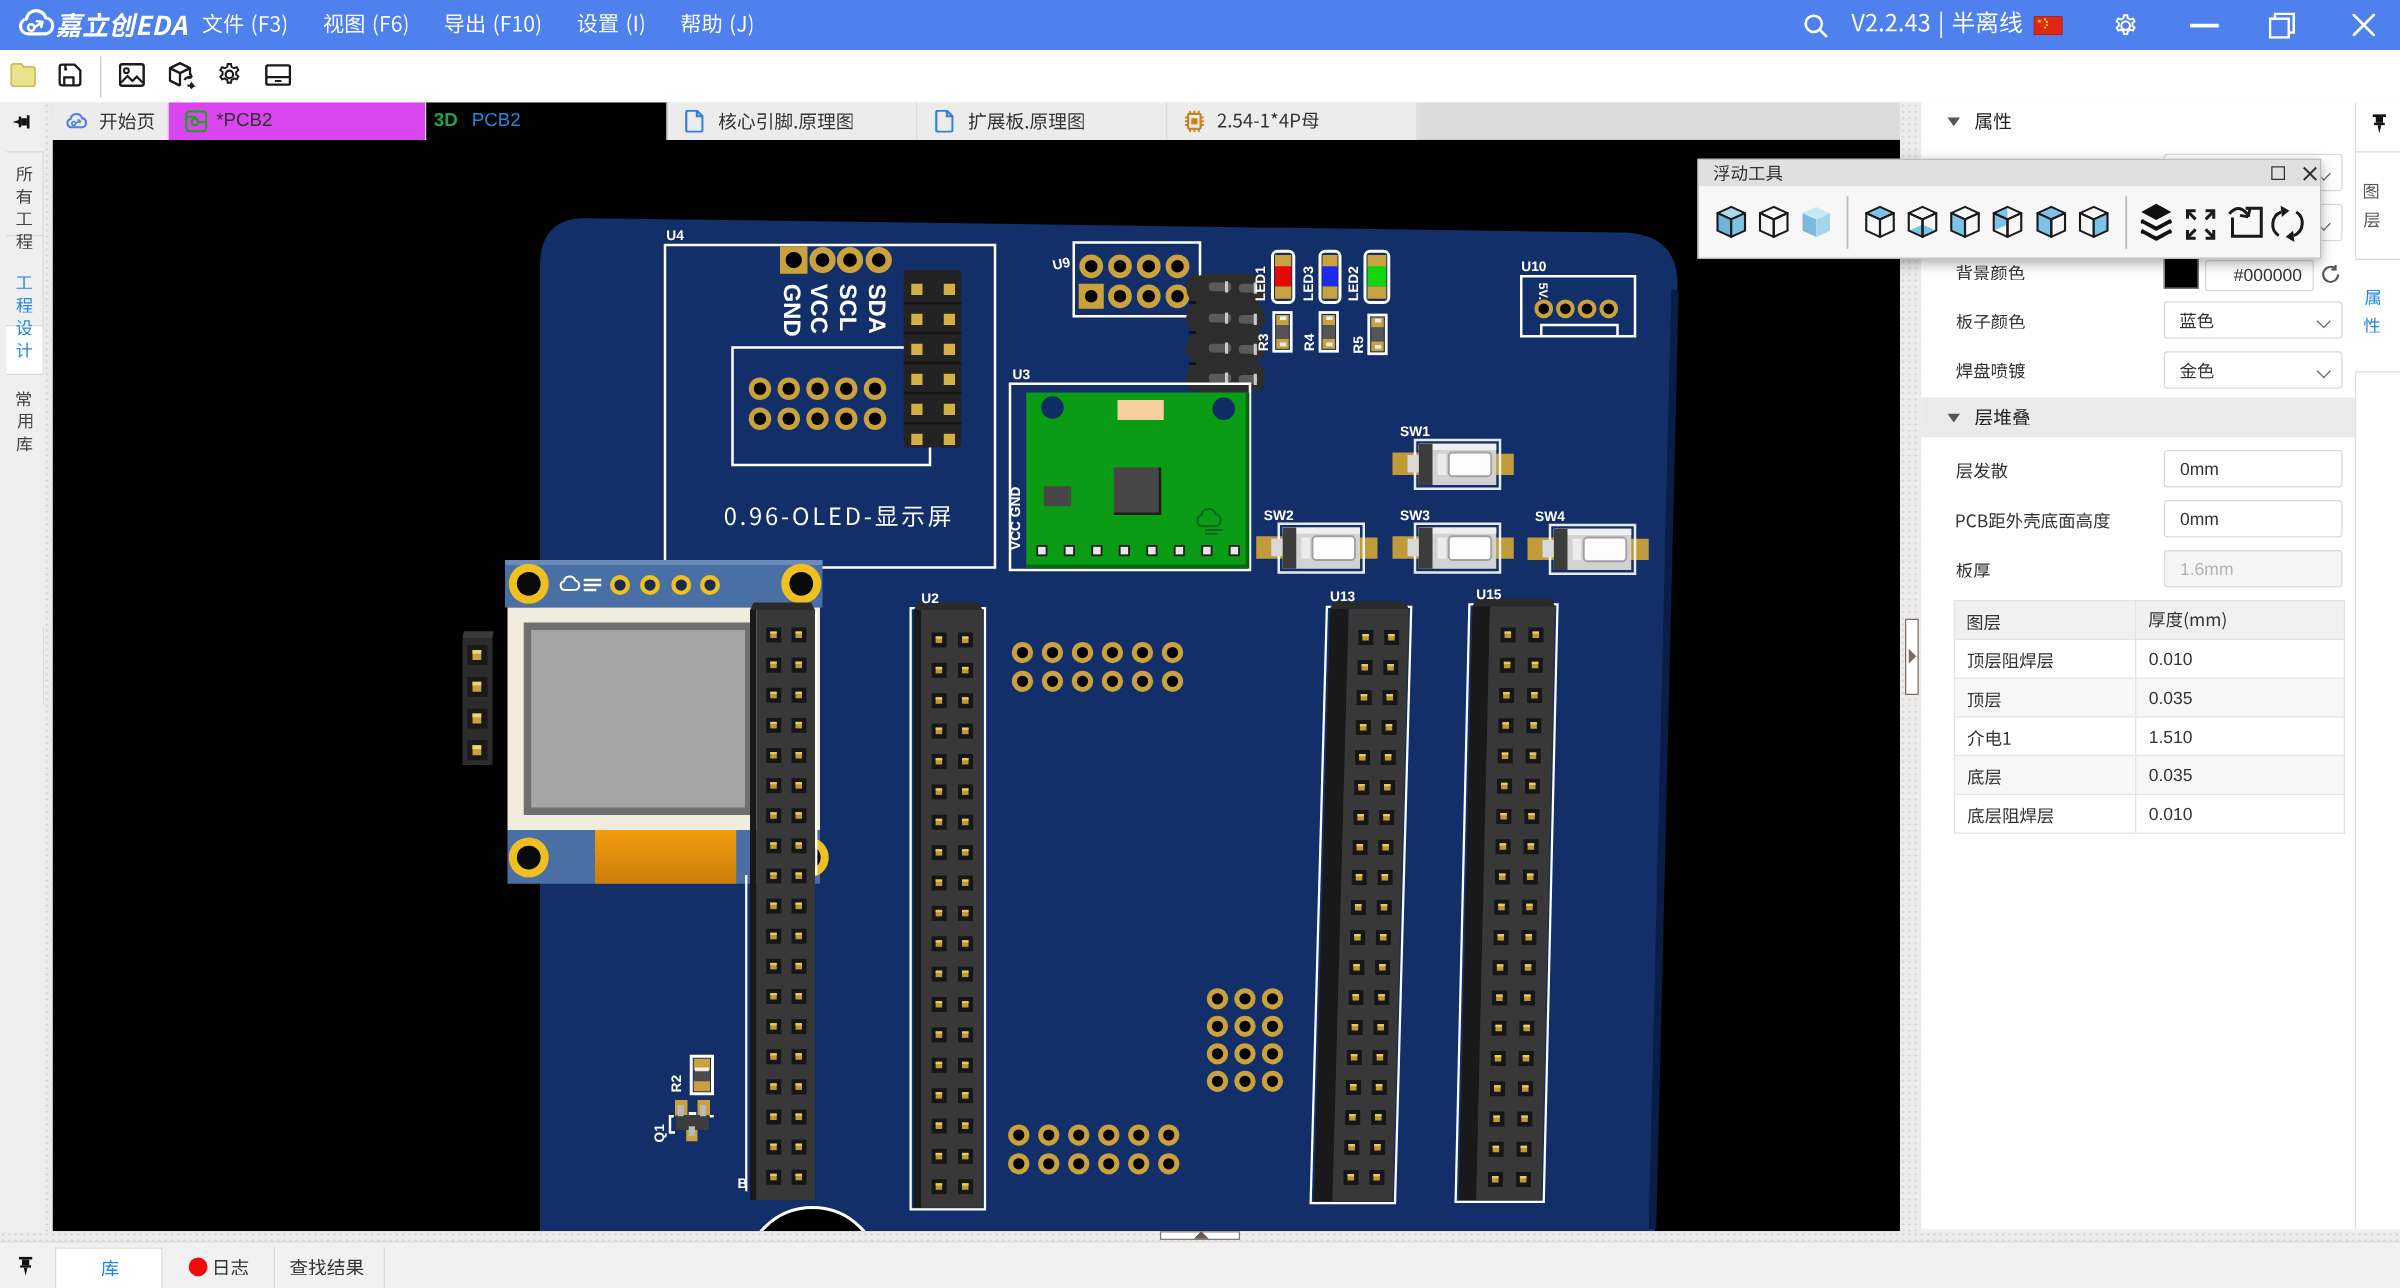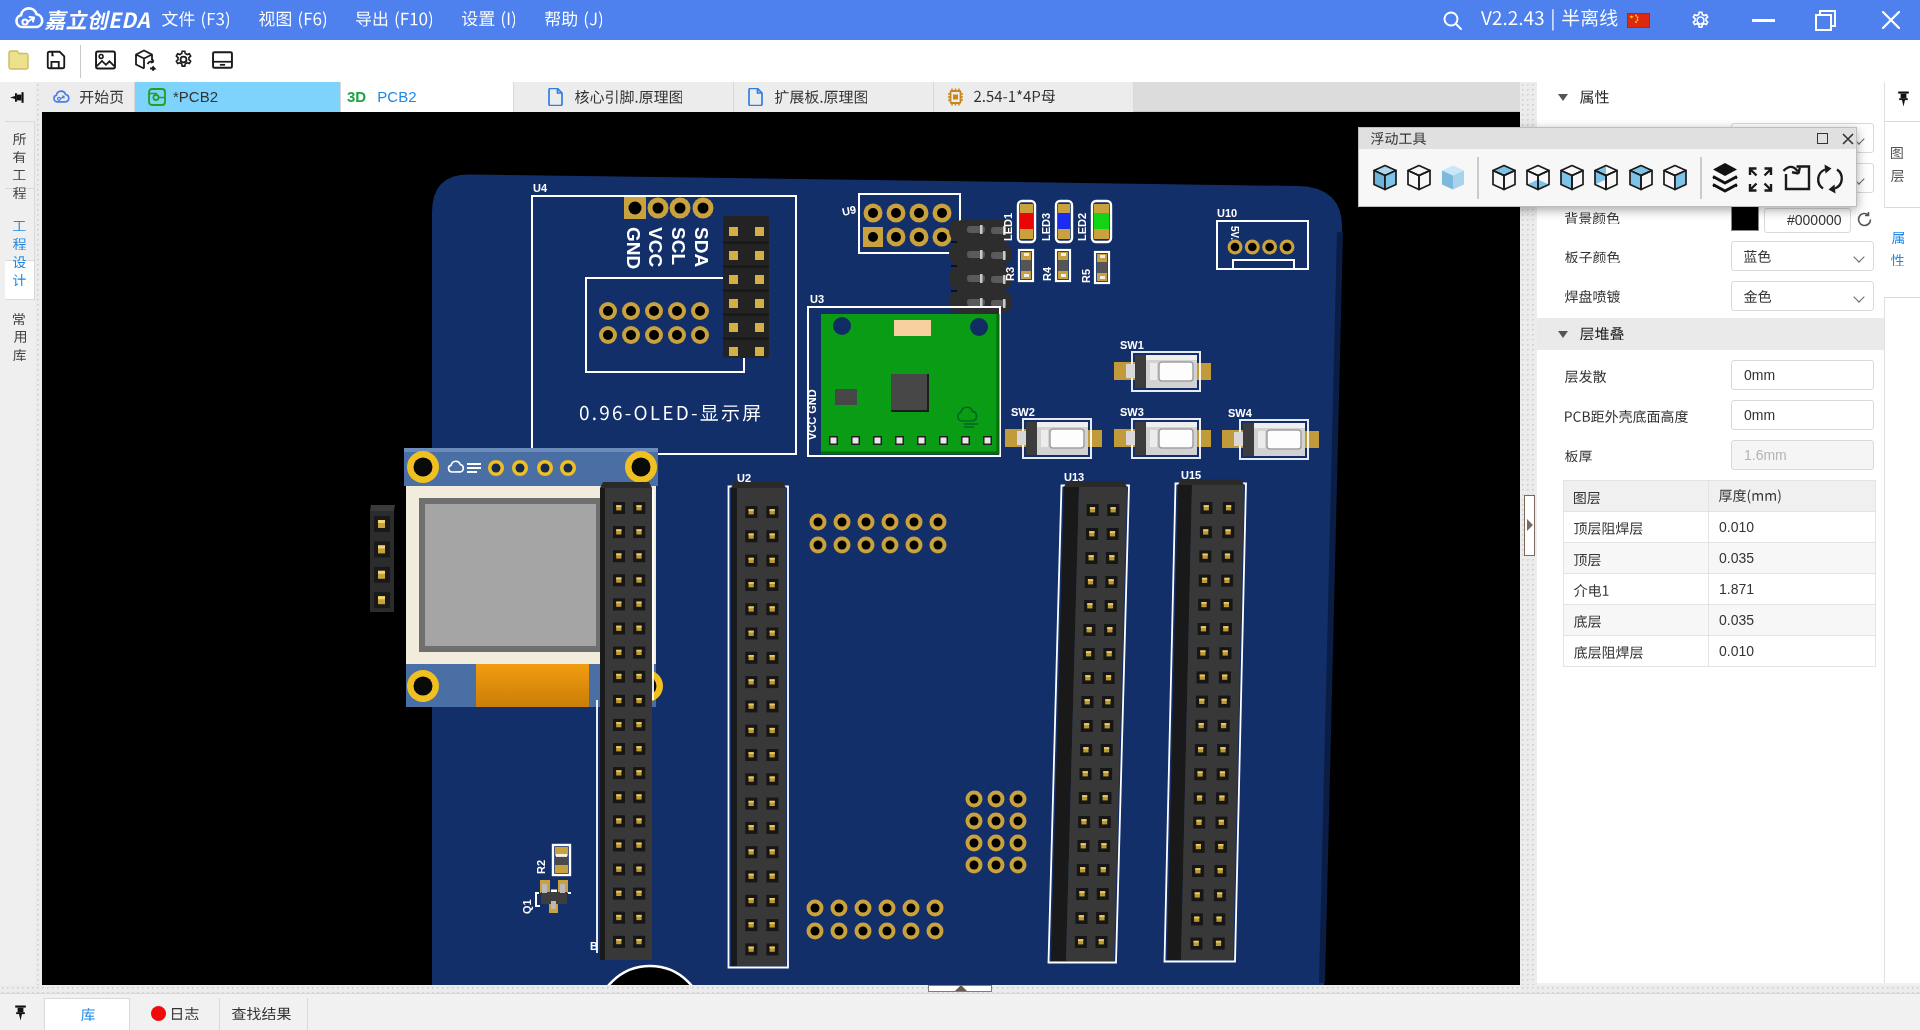--- a/index.html
+++ b/index.html
@@ -117,29 +117,29 @@
   <div class="tab" style="left:39px;width:96px;background:#ececec;">
     <svg class="abs" style="left:13px;top:8px;" width="19" height="15" viewBox="0 0 30 24">
       <path d="M8 19 a5.5 5.5 0 0 1 -1 -10.8 a7.5 7.5 0 0 1 14.6 -1 a6 6 0 0 1 0.4 11.8 z" fill="none" stroke="#4a7fe8" stroke-width="2.6"></path>
       <circle cx="11" cy="14" r="2.4" fill="none" stroke="#4a7fe8" stroke-width="2"></circle>
       <path d="M13.5 14 L19.5 10 m0 0 l-1 3.6 m1 -3.6 l-4 -0.4" stroke="#4a7fe8" stroke-width="1.8" fill="none"></path>
     </svg>
     <svg class="abs" style="left:41px;top:8.1px;" width="43.2" height="13.9" viewBox="0.78 -12.62 43.24 13.88">
         <path d="M9.735 -10.545V-6.27H5.535V-6.915V-10.545ZM0.78 -6.27V-5.1899999999999995H4.32C4.109999999999999 -3.135 3.3449999999999998 -1.125 0.8099999999999999 0.42C1.1099999999999999 0.615 1.515 0.99 1.71 1.26C4.484999999999999 -0.495 5.265 -2.835 5.475 -5.1899999999999995H9.735V1.2149999999999999H10.889999999999999V-5.1899999999999995H14.235V-6.27H10.889999999999999V-10.545H13.77V-11.625H1.335V-10.545H4.395V-6.915L4.38 -6.27Z M21.93 -4.905V1.2H22.965V0.54H27.494999999999997V1.17H28.575V-4.905ZM22.965 -0.46499999999999997V-3.885H27.494999999999997V-0.46499999999999997ZM21.435 -6.1049999999999995C21.87 -6.285 22.515 -6.345 28.095 -6.779999999999999C28.29 -6.39 28.455 -6.029999999999999 28.575 -5.715L29.535 -6.21C29.07 -7.364999999999999 28.02 -9.12 27.0 -10.424999999999999L26.1 -9.99C26.61 -9.33 27.119999999999997 -8.535 27.57 -7.755L22.785 -7.455C23.775 -8.805 24.765 -10.545 25.575 -12.285L24.405 -12.615C23.655 -10.709999999999999 22.425 -8.7 22.02 -8.16C21.645 -7.62 21.345 -7.26 21.06 -7.199999999999999C21.195 -6.8999999999999995 21.375 -6.345 21.435 -6.1049999999999995ZM18.03 -8.475H19.740000000000002C19.56 -6.555 19.215 -4.935 18.705 -3.6149999999999998C18.195 -4.02 17.67 -4.425 17.16 -4.785C17.445 -5.85 17.759999999999998 -7.154999999999999 18.03 -8.475ZM15.975 -4.38C16.725 -3.8699999999999997 17.52 -3.2399999999999998 18.255 -2.61C17.565 -1.26 16.68 -0.3 15.6 0.285C15.84 0.495 16.14 0.8999999999999999 16.29 1.17C17.43 0.46499999999999997 18.345 -0.51 19.064999999999998 -1.8599999999999999C19.634999999999998 -1.305 20.13 -0.78 20.46 -0.315L21.15 -1.23C20.775 -1.7249999999999999 20.205 -2.31 19.545 -2.895C20.235 -4.575 20.655 -6.72 20.835 -9.45L20.175 -9.555L19.995 -9.525H18.24C18.435 -10.545 18.6 -11.549999999999999 18.72 -12.465L17.67 -12.54C17.565 -11.61 17.415 -10.575 17.22 -9.525H15.645V-8.475H17.009999999999998C16.695 -6.93 16.32 -5.444999999999999 15.975 -4.38Z M36.96 -6.93V-4.215C36.96 -2.61 36.315 -0.825 30.75 0.285C30.99 0.525 31.305 0.96 31.44 1.2C37.275 -0.06 38.115 -2.145 38.115 -4.2V-6.93ZM38.175 -1.65C39.915 -0.84 42.18 0.40499999999999997 43.275 1.2449999999999999L43.98 0.345C42.81 -0.48 40.545 -1.665 38.835 -2.415ZM32.565 -8.924999999999999V-1.92H33.72V-7.875H41.4V-1.95H42.585V-8.924999999999999H37.17C37.455 -9.45 37.755 -10.094999999999999 38.025 -10.725H44.025V-11.775H31.11V-10.725H36.735C36.555 -10.139999999999999 36.285 -9.465 36.045 -8.924999999999999Z" fill="#333"></path>
       </svg>
   </div>
-  <div class="tab" style="left:135px;width:206px;background:#7dd3fc;">
+  <div class="tab" style="left:135px;width:206px;background:#d946ef;">
     <svg class="abs" style="left:13px;top:6px;" width="18" height="18" viewBox="0 0 18 18">
       <rect x="1" y="1" width="16" height="16" rx="3" fill="none" stroke="#21a121" stroke-width="1.8"></rect>
       <circle cx="8" cy="9.5" r="2.6" fill="none" stroke="#21a121" stroke-width="1.6"></circle>
       <path d="M1 5.5 h8 M10.6 9.5 H17" stroke="#21a121" stroke-width="1.6"></path>
     </svg>
     <span style="margin-left:38px;">*PCB2</span>
   </div>
-  <div class="tab" style="left:341px;width:173px;background:#ffffff;">
+  <div class="tab" style="left:341px;width:193px;background:#000000;">
     <span style="margin-left:6px;color:#1fa348;font-weight:bold;">3D</span>
     <span style="margin-left:7px;color:#1e88e5;">PCB2</span>
   </div>
   <div class="tab" style="left:534px;width:200px;background:#ececec;">
     <svg class="abs" style="left:14px;top:6px;" width="15" height="18" viewBox="0 0 15 18">
       <path d="M1 2 a1.5 1.5 0 0 1 1.5 -1.5 h7 L14 5 V16 a1.5 1.5 0 0 1 -1.5 1.5 h-10 A1.5 1.5 0 0 1 1 16 Z" fill="none" stroke="#2f7fe0" stroke-width="1.7"></path>
     <path d="M9.5 0.8 V5 H14" fill="none" stroke="#2f7fe0" stroke-width="1.7"></path>
     </svg>
     <svg class="abs" style="left:41px;top:8.1px;" width="107.4" height="13.9" viewBox="0.49 -12.66 107.43 13.88">
         <path d="M12.87 -5.55C11.58 -3.0149999999999997 8.7 -0.84 5.22 0.285C5.43 0.51 5.745 0.945 5.88 1.2149999999999999C7.755 0.5549999999999999 9.45 -0.36 10.86 -1.4849999999999999C11.865 -0.6599999999999999 13.004999999999999 0.375 13.59 1.05L14.445 0.285C13.844999999999999 -0.39 12.674999999999999 -1.38 11.655 -2.175C12.615 -3.06 13.424999999999999 -4.05 14.04 -5.13ZM9.195 -12.33C9.51 -11.775 9.795 -11.084999999999999 9.945 -10.545H6.015V-9.51H8.879999999999999C8.37 -8.64 7.529999999999999 -7.2749999999999995 7.2299999999999995 -6.96C6.989999999999999 -6.705 6.569999999999999 -6.6 6.255 -6.54C6.359999999999999 -6.285 6.54 -5.7299999999999995 6.585 -5.46C6.87 -5.5649999999999995 7.305 -5.654999999999999 10.004999999999999 -5.835C8.879999999999999 -4.694999999999999 7.484999999999999 -3.69 5.97 -3.0C6.18 -2.79 6.4799999999999995 -2.385 6.614999999999999 -2.145C9.254999999999999 -3.42 11.549999999999999 -5.5649999999999995 12.84 -7.875L11.775 -8.235C11.535 -7.755 11.219999999999999 -7.29 10.86 -6.825L8.325 -6.6899999999999995C8.865 -7.515 9.584999999999999 -8.67 10.094999999999999 -9.51H14.354999999999999V-10.545H10.92L11.129999999999999 -10.62C11.01 -11.174999999999999 10.62 -12.03 10.245 -12.66ZM2.88 -12.6V-9.705H0.87V-8.655H2.82C2.355 -6.6 1.425 -4.215 0.495 -2.955C0.69 -2.685 0.975 -2.19 1.095 -1.8599999999999999C1.74 -2.82 2.385 -4.35 2.88 -5.955V1.185H3.96V-6.675C4.365 -5.925 4.83 -5.04 5.04 -4.575L5.7299999999999995 -5.37C5.46 -5.805 4.365 -7.515 3.96 -8.04V-8.655H5.654999999999999V-9.705H3.96V-12.6Z M19.425 -8.415V-0.975C19.425 0.51 19.905 0.9299999999999999 21.525 0.9299999999999999C21.87 0.9299999999999999 24.18 0.9299999999999999 24.555 0.9299999999999999C26.25 0.9299999999999999 26.595 0.09 26.759999999999998 -2.76C26.445 -2.85 25.965 -3.06 25.68 -3.27C25.575 -0.6749999999999999 25.439999999999998 -0.135 24.509999999999998 -0.135C23.985 -0.135 22.02 -0.135 21.615 -0.135C20.759999999999998 -0.135 20.595 -0.27 20.595 -0.975V-8.415ZM17.025 -7.29C16.8 -5.505 16.305 -3.15 15.66 -1.6199999999999999L16.8 -1.14C17.415 -2.76 17.88 -5.295 18.105 -7.08ZM26.415 -7.2749999999999995C27.255 -5.505 28.08 -3.12 28.38 -1.575L29.490000000000002 -2.025C29.174999999999997 -3.57 28.335 -5.88 27.465 -7.68ZM20.13 -11.34C21.555 -10.334999999999999 23.325 -8.85 24.165 -7.904999999999999L24.975 -8.76C24.105 -9.705 22.305 -11.115 20.895 -12.075Z M41.730000000000004 -12.45V1.2H42.855V-12.45ZM32.145 -8.52C31.95 -7.109999999999999 31.62 -5.265 31.32 -4.095H37.005C36.795 -1.56 36.555 -0.46499999999999997 36.195 -0.16499999999999998C36.03 -0.03 35.865 0.0 35.535 0.0C35.175 0.0 34.17 -0.015 33.18 -0.105C33.405 0.22499999999999998 33.555 0.69 33.585 1.05C34.545 1.1099999999999999 35.49 1.125 35.97 1.08C36.51 1.05 36.84 0.96 37.17 0.6C37.665 0.105 37.935 -1.26 38.19 -4.62C38.22 -4.785 38.235 -5.145 38.235 -5.145H32.715C32.85 -5.865 33.0 -6.675 33.12 -7.47H38.144999999999996V-11.969999999999999H31.605V-10.92H37.035V-8.52Z M46.29 -12.045V-6.63C46.29 -4.4399999999999995 46.23 -1.41 45.435 0.735C45.66 0.8099999999999999 46.08 1.035 46.26 1.185C46.785 -0.255 47.025 -2.13 47.13 -3.9H48.915V-0.135C48.915 0.045 48.855 0.09 48.705 0.09C48.54 0.105 48.075 0.105 47.52 0.09C47.655 0.36 47.775 0.825 47.805 1.08C48.615 1.08 49.11 1.05 49.425 0.885C49.755 0.705 49.845 0.39 49.845 -0.12V-12.045ZM47.205 -11.025H48.915V-8.535H47.205ZM47.205 -7.515H48.915V-4.95H47.175L47.205 -6.645ZM55.41 -11.73V1.2H56.4V-10.665H57.99V-2.58C57.99 -2.415 57.945 -2.37 57.81 -2.37C57.66 -2.355 57.21 -2.355 56.67 -2.37C56.82 -2.085 56.97 -1.605 57.0 -1.3199999999999998C57.72 -1.3199999999999998 58.215 -1.3499999999999999 58.56 -1.53C58.89 -1.71 58.98 -2.04 58.98 -2.55V-11.73ZM50.625 -0.39 50.64 -0.40499999999999997C50.894999999999996 -0.5549999999999999 51.345 -0.6749999999999999 53.985 -1.155C54.06 -0.8099999999999999 54.12 -0.51 54.15 -0.24L54.975 -0.54C54.84 -1.53 54.375 -3.195 53.865 -4.47L53.1 -4.245C53.355000000000004 -3.57 53.595 -2.775 53.79 -2.025L51.585 -1.665C52.08 -2.8049999999999997 52.545 -4.26 52.86 -5.625H54.915V-6.705H53.115V-9.045H54.66V-10.11H53.115V-12.525H52.155V-10.11H50.565V-9.045H52.155V-6.705H50.28V-5.625H51.84C51.555 -4.125 51.045 -2.6399999999999997 50.88 -2.2199999999999998C50.685 -1.7249999999999999 50.505 -1.38 50.295 -1.335C50.415 -1.08 50.58 -0.6 50.625 -0.39Z M62.085 0.195C62.625 0.195 63.075 -0.22499999999999998 63.075 -0.84C63.075 -1.47 62.625 -1.89 62.085 -1.89C61.53 -1.89 61.095 -1.47 61.095 -0.84C61.095 -0.22499999999999998 61.53 0.195 62.085 0.195Z M69.705 -6.029999999999999H75.99000000000001V-4.62H69.705ZM69.705 -8.28H75.99000000000001V-6.885H69.705ZM74.655 -2.475C75.555 -1.5 76.74000000000001 -0.16499999999999998 77.31 0.63L78.27 0.06C77.655 -0.72 76.44 -2.025 75.54 -2.955ZM69.735 -2.985C69.06 -1.98 68.07000000000001 -0.84 67.17 -0.06C67.455 0.09 67.92 0.39 68.13 0.5549999999999999C68.97 -0.255 70.02 -1.53 70.8 -2.625ZM66.135 -11.775V-7.515C66.135 -5.205 66.015 -1.98 64.69500000000001 0.315C64.965 0.42 65.44500000000001 0.72 65.655 0.8999999999999999C67.05 -1.515 67.245 -5.069999999999999 67.245 -7.515V-10.725H78.315V-11.775ZM72.12 -10.559999999999999C72.0 -10.17 71.775 -9.629999999999999 71.55 -9.165H68.595V-3.7199999999999998H72.285V-0.06C72.285 0.12 72.225 0.195 71.985 0.195C71.76 0.21 70.995 0.21 70.11 0.18C70.245 0.48 70.41 0.885 70.455 1.185C71.61 1.185 72.345 1.185 72.81 1.02C73.245 0.855 73.38 0.54 73.38 -0.045V-3.7199999999999998H77.13V-9.165H72.765C72.99000000000001 -9.54 73.215 -9.959999999999999 73.425 -10.365Z M86.31 -8.1H88.605V-6.165H86.31ZM89.58 -8.1H91.875V-6.165H89.58ZM86.31 -10.92H88.605V-9.014999999999999H86.31ZM89.58 -10.92H91.875V-9.014999999999999H89.58ZM83.94 -0.32999999999999996V0.705H93.675V-0.32999999999999996H89.67V-2.4H93.165V-3.42H89.67V-5.1899999999999995H92.955V-11.91H85.275V-5.1899999999999995H88.515V-3.42H85.095V-2.4H88.515V-0.32999999999999996ZM79.69500000000001 -1.5 79.98 -0.36C81.3 -0.7949999999999999 83.025 -1.38 84.645 -1.92L84.45 -3.0149999999999997L82.8 -2.46V-6.194999999999999H84.315V-7.245H82.8V-10.53H84.54V-11.58H79.86V-10.53H81.72V-7.245H80.01V-6.194999999999999H81.72V-2.1149999999999998C80.955 -1.875 80.265 -1.665 79.69500000000001 -1.5Z M99.795 -4.185C100.995 -3.9299999999999997 102.525 -3.405 103.36500000000001 -2.985L103.83 -3.75C102.99000000000001 -4.14 101.475 -4.635 100.275 -4.875ZM98.295 -2.28C100.365 -2.025 102.96000000000001 -1.425 104.4 -0.9149999999999999L104.895 -1.755C103.44 -2.235 100.845 -2.82 98.82000000000001 -3.045ZM95.43 -11.94V1.2H96.51V0.57H106.8V1.2H107.925V-11.94ZM96.51 -0.435V-10.92H106.8V-0.435ZM100.38 -10.62C99.63 -9.389999999999999 98.34 -8.219999999999999 97.05 -7.455C97.29 -7.305 97.68 -6.96 97.845 -6.779999999999999C98.295 -7.08 98.76 -7.4399999999999995 99.225 -7.845C99.675 -7.364999999999999 100.23 -6.915 100.83 -6.51C99.555 -5.91 98.115 -5.46 96.78 -5.1899999999999995C96.975 -4.9799999999999995 97.215 -4.545 97.32000000000001 -4.2749999999999995C98.79 -4.62 100.365 -5.175 101.79 -5.9399999999999995C103.035 -5.265 104.46000000000001 -4.755 105.885 -4.4399999999999995C106.02 -4.71 106.305 -5.1 106.515 -5.295C105.19500000000001 -5.535 103.875 -5.9399999999999995 102.705 -6.4799999999999995C103.83 -7.215 104.775 -8.07 105.405 -9.09L104.76 -9.465L104.595 -9.42H100.71000000000001C100.935 -9.705 101.145 -9.99 101.325 -10.29ZM99.84 -8.445 99.94500000000001 -8.549999999999999H103.83C103.29 -7.965 102.57000000000001 -7.4399999999999995 101.76 -6.975C100.995 -7.41 100.33500000000001 -7.904999999999999 99.84 -8.445Z" fill="#333"></path>
@@ -1159,21 +1159,21 @@
     <tr style="background:#f7f7f7;">
           <td><svg style="vertical-align:-3px;" width="26.6" height="12.4" viewBox="0.63 -11.14 26.57 12.39">
               <path d="M9.268 -6.944V-4.13C9.268 -2.674 9.03 -0.812 5.572 0.294C5.782 0.518 6.09 0.882 6.216 1.12C9.73 -0.21 10.304 -2.352 10.304 -4.116V-6.944ZM9.898 -1.26C10.906 -0.546 12.166 0.47600000000000003 12.768 1.1480000000000001L13.482000000000001 0.35000000000000003C12.852 -0.308 11.578 -1.288 10.57 -1.946ZM6.664 -8.792V-2.17H7.658V-7.798H11.872V-2.198H12.894V-8.792H9.688L10.22 -10.206H13.454V-11.144H6.09V-10.206H9.072000000000001C8.974 -9.744 8.834 -9.226 8.694 -8.792ZM0.63 -10.766V-9.772H2.898V-0.714C2.898 -0.49 2.828 -0.434 2.59 -0.42C2.366 -0.406 1.61 -0.406 0.756 -0.434C0.924 -0.14 1.092 0.336 1.1480000000000001 0.616C2.2680000000000002 0.63 2.954 0.588 3.36 0.406C3.794 0.23800000000000002 3.948 -0.07 3.948 -0.714V-9.772H5.824V-10.766Z M18.256 -6.384V-5.446H26.222V-6.384ZM16.926000000000002 -10.178H25.354V-8.498H16.926000000000002ZM15.862 -11.088000000000001V-6.986C15.862 -4.76 15.736 -1.6380000000000001 14.434 0.56C14.7 0.658 15.161999999999999 0.924 15.372 1.092C16.73 -1.204 16.926000000000002 -4.634 16.926000000000002 -6.986V-7.588H26.404V-11.088000000000001ZM18.032 0.896C18.466 0.728 19.137999999999998 0.672 25.242 0.266C25.451999999999998 0.63 25.648 0.98 25.788 1.246L26.753999999999998 0.77C26.278 -0.084 25.284 -1.568 24.514 -2.646L23.604 -2.2680000000000002C23.968 -1.764 24.36 -1.162 24.724 -0.5740000000000001L19.32 -0.252C20.062 -1.036 20.818 -2.0300000000000002 21.462 -3.052H27.201999999999998V-3.976H17.346V-3.052H20.132C19.516 -1.988 18.732 -1.008 18.48 -0.728C18.172 -0.378 17.892 -0.126 17.654 -0.084C17.78 0.182 17.962 0.686 18.032 0.896Z" fill="#333"></path>
             </svg></td>
           <td>0.035</td>
         </tr>
     <tr>
           <td><svg style="vertical-align:-3px;" width="34.5" height="13.0" viewBox="0.41 -11.86 34.45 13.01">
               <path d="M9.128 -6.244V1.1480000000000001H10.234V-6.244ZM3.878 -6.23V-4.438C3.878 -2.842 3.612 -0.994 0.98 0.364C1.246 0.532 1.6520000000000001 0.896 1.834 1.1340000000000001C4.662 -0.378 4.984 -2.548 4.984 -4.424V-6.23ZM6.986 -11.858C5.712 -9.674 3.052 -7.5600000000000005 0.406 -6.678C0.644 -6.412 0.91 -5.978 1.05 -5.684C3.2760000000000002 -6.5520000000000005 5.502 -8.232 7.0 -10.108C8.456 -8.246 10.682 -6.622 12.936 -5.852C13.104000000000001 -6.146 13.44 -6.594 13.678 -6.832C11.312 -7.5040000000000004 8.89 -9.184000000000001 7.602 -10.92L7.8260000000000005 -11.284Z M20.328 -5.712V-3.696H16.856V-5.712ZM21.434 -5.712H25.032V-3.696H21.434ZM20.328 -6.692H16.856V-8.694H20.328ZM21.434 -6.692V-8.694H25.032V-6.692ZM15.764 -9.73V-1.806H16.856V-2.674H20.328V-1.19C20.328 0.448 20.79 0.882 22.358 0.882C22.708 0.882 25.073999999999998 0.882 25.451999999999998 0.882C26.950000000000003 0.882 27.286 0.14 27.468 -1.988C27.146 -2.072 26.698 -2.2680000000000002 26.418 -2.464C26.32 -0.644 26.18 -0.182 25.396 -0.182C24.892 -0.182 22.848 -0.182 22.428 -0.182C21.588 -0.182 21.434 -0.35000000000000003 21.434 -1.162V-2.674H26.11V-9.73H21.434V-11.732000000000001H20.328V-9.73Z M29.232 0.0H34.86V-1.064H32.802V-10.262H31.822C31.262 -9.94 30.604 -9.702 29.694 -9.534V-8.722H31.528V-1.064H29.232Z" fill="#333"></path>
             </svg></td>
-          <td>1.871</td>
+          <td>1.510</td>
         </tr>
     <tr style="background:#f7f7f7;">
           <td><svg style="vertical-align:-3px;" width="26.8" height="13.0" viewBox="0.43 -11.80 26.77 13.05">
               <path d="M7.182 -2.212C7.714 -1.218 8.302 0.084 8.554 0.868L9.408 0.47600000000000003C9.128 -0.28 8.498 -1.554 7.98 -2.52ZM4.018 0.966C4.256 0.77 4.662 0.602 7.378 -0.336C7.336 -0.546 7.308 -0.9520000000000001 7.322 -1.218L5.208 -0.56V-3.99H8.722C9.338000000000001 -1.078 10.514 0.98 11.998000000000001 0.98C12.88 0.98 13.258000000000001 0.42 13.412 -1.54C13.16 -1.624 12.796000000000001 -1.82 12.572000000000001 -2.0300000000000002C12.530000000000001 -0.63 12.39 -0.028 12.068 -0.028C11.214 -0.028 10.290000000000001 -1.61 9.758000000000001 -3.99H12.894V-4.928H9.576C9.450000000000001 -5.712 9.366 -6.5520000000000005 9.324 -7.434C10.43 -7.5600000000000005 11.48 -7.714 12.334 -7.896L11.522 -8.708C9.828 -8.33 6.79 -8.078 4.228 -7.98V-0.7000000000000001C4.228 -0.168 3.878 0.0 3.64 0.084C3.7800000000000002 0.294 3.948 0.714 4.018 0.966ZM8.554 -4.928H5.208V-7.140000000000001C6.216 -7.182 7.266 -7.252 8.302 -7.336C8.344 -6.496 8.428 -5.698 8.554 -4.928ZM6.678 -11.494C6.902 -11.158 7.126 -10.738 7.2940000000000005 -10.346H1.694V-6.3C1.694 -4.2700000000000005 1.596 -1.414 0.434 0.588C0.686 0.7000000000000001 1.1340000000000001 0.994 1.316 1.176C2.5340000000000003 -0.9520000000000001 2.716 -4.13 2.716 -6.3V-9.394H13.328V-10.346H8.456C8.274000000000001 -10.808 7.966 -11.368 7.658 -11.802Z M18.256 -6.384V-5.446H26.222V-6.384ZM16.926000000000002 -10.178H25.354V-8.498H16.926000000000002ZM15.862 -11.088000000000001V-6.986C15.862 -4.76 15.736 -1.6380000000000001 14.434 0.56C14.7 0.658 15.161999999999999 0.924 15.372 1.092C16.73 -1.204 16.926000000000002 -4.634 16.926000000000002 -6.986V-7.588H26.404V-11.088000000000001ZM18.032 0.896C18.466 0.728 19.137999999999998 0.672 25.242 0.266C25.451999999999998 0.63 25.648 0.98 25.788 1.246L26.753999999999998 0.77C26.278 -0.084 25.284 -1.568 24.514 -2.646L23.604 -2.2680000000000002C23.968 -1.764 24.36 -1.162 24.724 -0.5740000000000001L19.32 -0.252C20.062 -1.036 20.818 -2.0300000000000002 21.462 -3.052H27.201999999999998V-3.976H17.346V-3.052H20.132C19.516 -1.988 18.732 -1.008 18.48 -0.728C18.172 -0.378 17.892 -0.126 17.654 -0.084C17.78 0.182 17.962 0.686 18.032 0.896Z" fill="#333"></path>
             </svg></td>
           <td>0.035</td>
         </tr>
     <tr>
           <td><svg style="vertical-align:-3px;" width="68.8" height="13.0" viewBox="0.43 -11.80 68.77 13.05">
               <path d="M7.182 -2.212C7.714 -1.218 8.302 0.084 8.554 0.868L9.408 0.47600000000000003C9.128 -0.28 8.498 -1.554 7.98 -2.52ZM4.018 0.966C4.256 0.77 4.662 0.602 7.378 -0.336C7.336 -0.546 7.308 -0.9520000000000001 7.322 -1.218L5.208 -0.56V-3.99H8.722C9.338000000000001 -1.078 10.514 0.98 11.998000000000001 0.98C12.88 0.98 13.258000000000001 0.42 13.412 -1.54C13.16 -1.624 12.796000000000001 -1.82 12.572000000000001 -2.0300000000000002C12.530000000000001 -0.63 12.39 -0.028 12.068 -0.028C11.214 -0.028 10.290000000000001 -1.61 9.758000000000001 -3.99H12.894V-4.928H9.576C9.450000000000001 -5.712 9.366 -6.5520000000000005 9.324 -7.434C10.43 -7.5600000000000005 11.48 -7.714 12.334 -7.896L11.522 -8.708C9.828 -8.33 6.79 -8.078 4.228 -7.98V-0.7000000000000001C4.228 -0.168 3.878 0.0 3.64 0.084C3.7800000000000002 0.294 3.948 0.714 4.018 0.966ZM8.554 -4.928H5.208V-7.140000000000001C6.216 -7.182 7.266 -7.252 8.302 -7.336C8.344 -6.496 8.428 -5.698 8.554 -4.928ZM6.678 -11.494C6.902 -11.158 7.126 -10.738 7.2940000000000005 -10.346H1.694V-6.3C1.694 -4.2700000000000005 1.596 -1.414 0.434 0.588C0.686 0.7000000000000001 1.1340000000000001 0.994 1.316 1.176C2.5340000000000003 -0.9520000000000001 2.716 -4.13 2.716 -6.3V-9.394H13.328V-10.346H8.456C8.274000000000001 -10.808 7.966 -11.368 7.658 -11.802Z M18.256 -6.384V-5.446H26.222V-6.384ZM16.926000000000002 -10.178H25.354V-8.498H16.926000000000002ZM15.862 -11.088000000000001V-6.986C15.862 -4.76 15.736 -1.6380000000000001 14.434 0.56C14.7 0.658 15.161999999999999 0.924 15.372 1.092C16.73 -1.204 16.926000000000002 -4.634 16.926000000000002 -6.986V-7.588H26.404V-11.088000000000001ZM18.032 0.896C18.466 0.728 19.137999999999998 0.672 25.242 0.266C25.451999999999998 0.63 25.648 0.98 25.788 1.246L26.753999999999998 0.77C26.278 -0.084 25.284 -1.568 24.514 -2.646L23.604 -2.2680000000000002C23.968 -1.764 24.36 -1.162 24.724 -0.5740000000000001L19.32 -0.252C20.062 -1.036 20.818 -2.0300000000000002 21.462 -3.052H27.201999999999998V-3.976H17.346V-3.052H20.132C19.516 -1.988 18.732 -1.008 18.48 -0.728C18.172 -0.378 17.892 -0.126 17.654 -0.084C17.78 0.182 17.962 0.686 18.032 0.896Z M34.3 -10.976V-0.322H32.704V0.658H41.468V-0.322H40.306V-10.976ZM35.294 -0.322V-3.024H39.256V-0.322ZM35.294 -6.58H39.256V-3.99H35.294ZM35.294 -7.532V-9.996H39.256V-7.532ZM29.218 -11.186V1.092H30.212V-10.234H32.214C31.878 -9.296 31.43 -8.064 30.982 -7.07C32.102000000000004 -5.95 32.382 -4.998 32.396 -4.228C32.396 -3.7800000000000002 32.312 -3.402 32.074 -3.248C31.934 -3.164 31.78 -3.122 31.598 -3.108C31.346 -3.094 31.038 -3.094 30.688 -3.136C30.842 -2.856 30.954 -2.464 30.954 -2.198C31.304000000000002 -2.184 31.682 -2.184 31.990000000000002 -2.226C32.284 -2.254 32.536 -2.338 32.76 -2.492C33.166 -2.786 33.348 -3.36 33.348 -4.13C33.334 -5.0120000000000005 33.068 -6.0200000000000005 31.948 -7.182C32.452 -8.288 33.025999999999996 -9.66 33.474000000000004 -10.808L32.788 -11.228L32.634 -11.186Z M43.148 -8.89C43.092 -7.784 42.868 -6.3420000000000005 42.532 -5.474L43.316 -5.152C43.68 -6.146 43.89 -7.658 43.932 -8.792ZM46.816 -9.31C46.592 -8.428 46.144 -7.168 45.794 -6.384L46.438 -6.09C46.83 -6.832 47.292 -8.008000000000001 47.684 -8.96ZM49.084 -8.386000000000001H53.634V-7.21H49.084ZM49.084 -10.36H53.634V-9.212H49.084ZM48.09 -11.186V-6.384H54.656V-11.186ZM44.632 -11.69V-6.902C44.632 -4.3260000000000005 44.422 -1.6520000000000001 42.518 0.42C42.742 0.5740000000000001 43.092 0.9380000000000001 43.26 1.176C44.31 0.07 44.898 -1.204 45.234 -2.548C45.752 -1.82 46.382 -0.91 46.647999999999996 -0.406L47.39 -1.162C47.096000000000004 -1.554 45.962 -3.08 45.458 -3.696C45.612 -4.746 45.653999999999996 -5.824 45.653999999999996 -6.902V-11.69ZM47.278 -2.842V-1.8900000000000001H50.806V1.12H51.856V-1.8900000000000001H55.454V-2.842H51.856V-4.396H54.992000000000004V-5.362H47.782V-4.396H50.806V-2.842Z M60.256 -6.384V-5.446H68.222V-6.384ZM58.926 -10.178H67.354V-8.498H58.926ZM57.862 -11.088000000000001V-6.986C57.862 -4.76 57.736 -1.6380000000000001 56.434 0.56C56.7 0.658 57.162 0.924 57.372 1.092C58.73 -1.204 58.926 -4.634 58.926 -6.986V-7.588H68.404V-11.088000000000001ZM60.032 0.896C60.466 0.728 61.138 0.672 67.242 0.266C67.452 0.63 67.648 0.98 67.788 1.246L68.754 0.77C68.278 -0.084 67.284 -1.568 66.514 -2.646L65.604 -2.2680000000000002C65.968 -1.764 66.36 -1.162 66.724 -0.5740000000000001L61.32 -0.252C62.062 -1.036 62.818 -2.0300000000000002 63.462 -3.052H69.202V-3.976H59.346000000000004V-3.052H62.132C61.516 -1.988 60.732 -1.008 60.480000000000004 -0.728C60.172 -0.378 59.892 -0.126 59.653999999999996 -0.084C59.78 0.182 59.962 0.686 60.032 0.896Z" fill="#333"></path>

